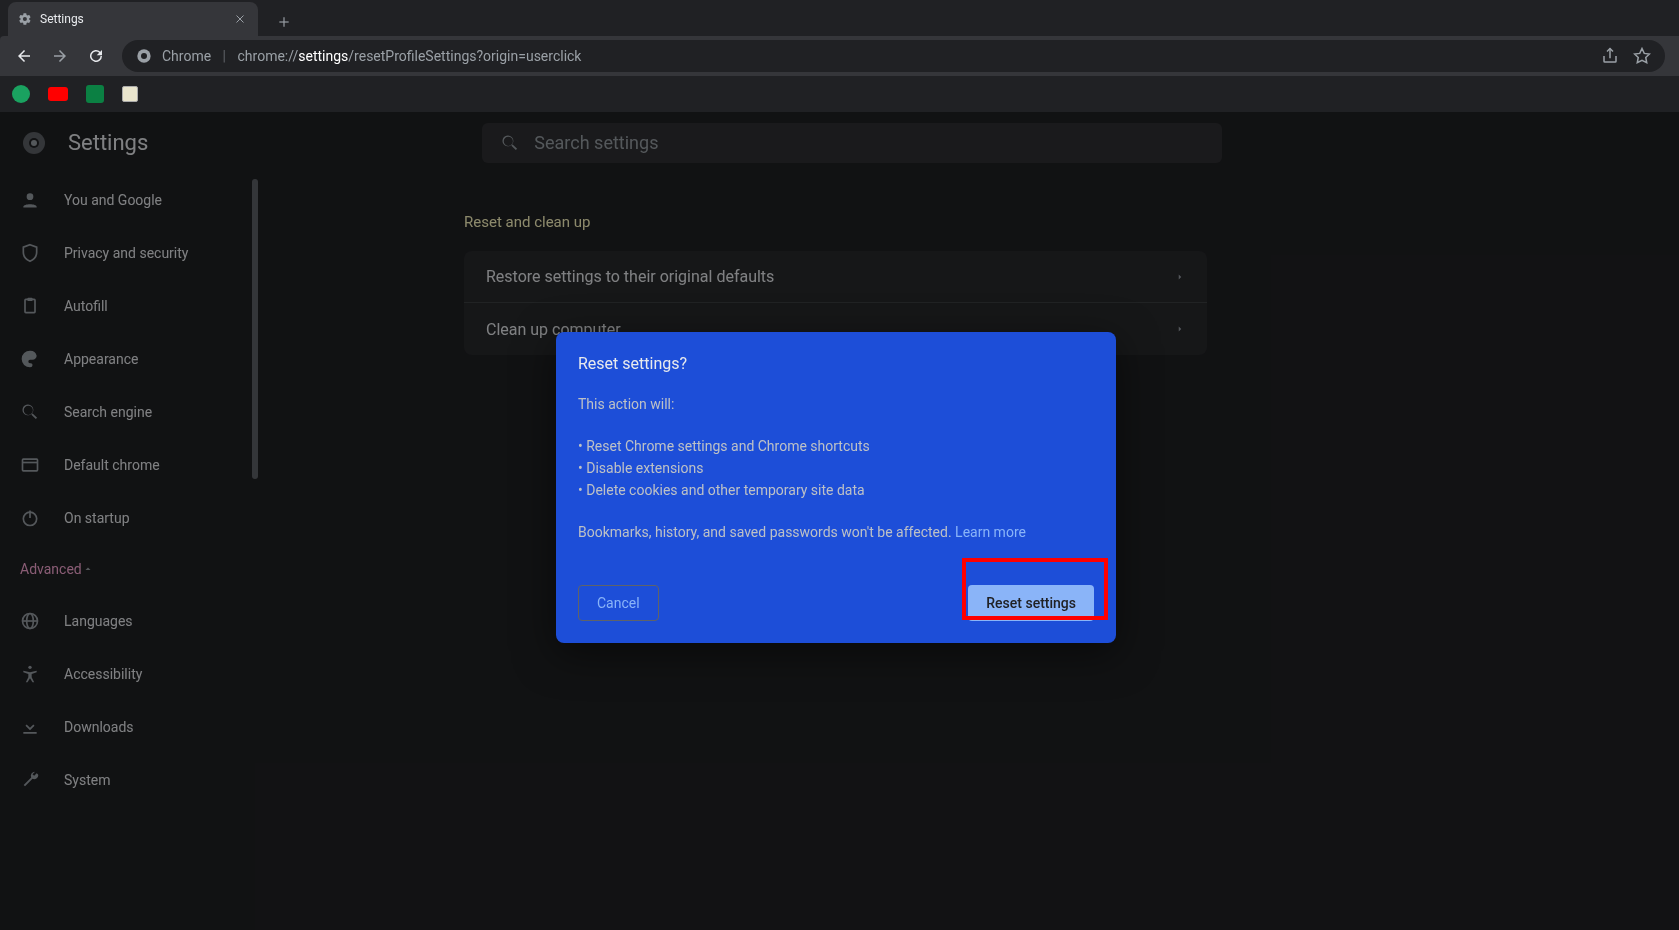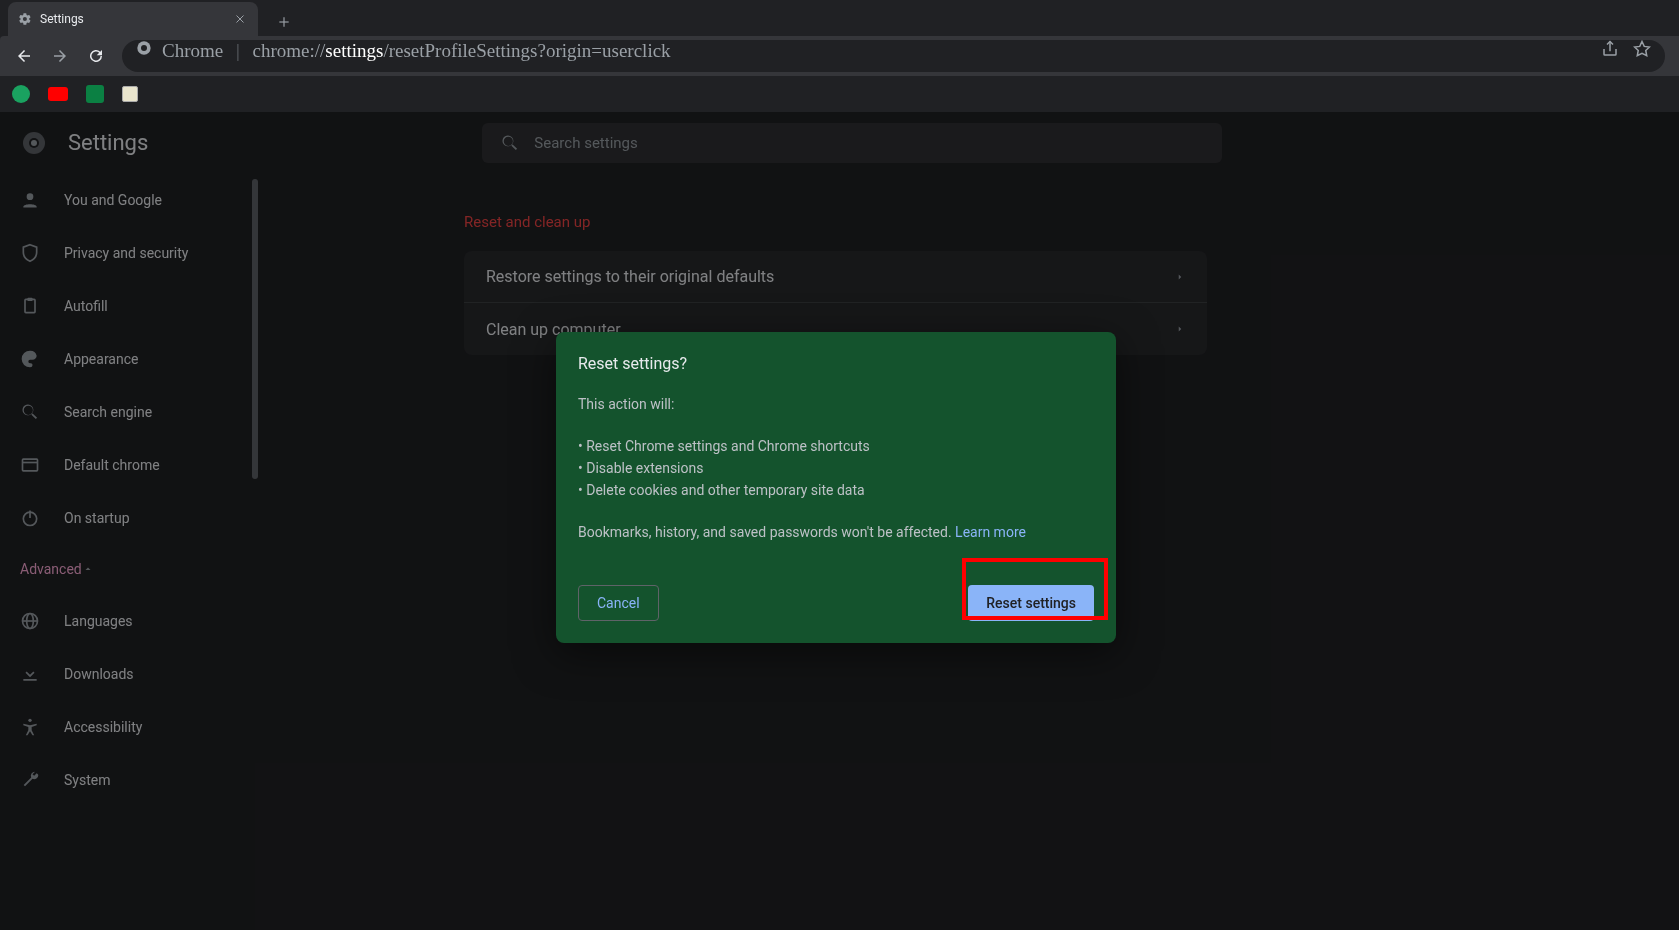--- a/index.html
+++ b/index.html
@@ -7,53 +7,53 @@
   
   .browser-chrome { height: 112px; background: #202124; position: relative; }
   .tab-strip { height: 36px; display: flex; align-items: flex-end; padding-left: 8px; background: #202124; }
   .tab { height: 34px; width: 250px; background: #35363a; border-radius: 8px 8px 0 0; display: flex; align-items: center; padding: 0 10px; color: #e8eaed; font-size: 12px; gap: 8px; }
   .tab .gear { width:14px; height:14px; display:inline-flex; align-items:center; justify-content:center; color:#9aa0a6; }
   .tab .close { margin-left: auto; width:16px; height:16px; display:flex; align-items:center; justify-content:center; color:#9aa0a6; }
   .newtab { width: 28px; height:28px; margin-left: 12px; display:flex; align-items:center; justify-content:center; color:#9aa0a6; font-size:18px; }
   .toolbar { height: 40px; background: #35363a; display:flex; align-items:center; padding: 0 8px; gap: 4px; border-top-left-radius: 4px;}
   .nav-btn { width: 32px; height: 32px; display:flex; align-items:center; justify-content:center; color:#9aa0a6; border-radius: 50%; }
   .nav-btn.enabled { color:#e8eaed; }
-  .omnibox { flex: 1; height: 32px; background: #202124; border-radius: 16px; display:flex; align-items:flex-start; padding: 0 14px; color:#9aa0a6; font-size: 19px; gap: 10px; margin: 0 6px; font-family: Liberation Serif, serif; }
+  .omnibox { flex: 1; height: 32px; background: #202124; border-radius: 16px; display:flex; align-items:center; padding: 0 14px; color:#9aa0a6; font-size: 14px; gap: 10px; margin: 0 6px; }
   .omnibox .chrome-ic { width:16px; height:16px; display:inline-flex; }
   .omnibox .url { color:#9aa0a6; white-space: nowrap; }
   .omnibox .url .bold { color:#fff; }
   .omnibox .url .dim { color:#9aa0a6; }
   .omnibox .right { margin-left:auto; display:flex; gap:14px; color:#9aa0a6; }
   .bookmarks-bar { height: 36px; display:flex; align-items:center; padding: 0 12px; gap: 18px; }
   .bm-icon { width: 18px; height: 18px; border-radius: 50%; display:inline-block; }
   
   .page { position:absolute; top:112px; left:0; right:0; bottom:0; background:#202124; }
   .settings-header { height: 61px; display:flex; align-items:center; padding: 0 22px; gap: 24px; }
   .settings-header .title { font-size: 22px; color:#e8eaed; display:flex; align-items:center; gap:22px; }
   .settings-header .chrome-logo { width:24px; height:24px; }
-  .settings-search { margin-left: 310px; width: 740px; height: 40px; background: #303134; border-radius: 6px; display:flex; align-items:center; padding: 0 18px; gap: 14px; color:#9aa0a6; font-size:15px; }
+  .settings-search { margin-left: 310px; width: 740px; height: 40px; background: #303134; border-radius: 6px; display:flex; align-items:center; padding: 0 18px; gap: 14px; color:#9aa0a6; font-size:18px; }
   
   .sidebar { position:absolute; top:61px; left:0; width:258px; bottom:0; overflow:hidden; }
   .sidebar-viewport { width:252px; height:100%; overflow-y:auto; }
   .sidebar-item { height:53px; display:flex; align-items:center; padding-left:20px; gap:24px; color:#e8eaed; font-size:14px; cursor:pointer; }
   .sidebar-item .ic { width:20px; height:20px; color:#9aa0a6; display:flex; align-items:center; justify-content:center; }
   .sidebar-advanced { height:50px; display:flex; align-items:center; padding-left:20px; padding-right:30px; color:#f9a8d4; font-size:14px; }
   .scrollbar-track { position:absolute; right:0; top:0; width:6px; height:100%; background:transparent; }
   .scrollbar-thumb { position:absolute; right:0; top:6px; width:6px; height:300px; background:#5f6368; border-radius:3px; }
   
   .main { position:absolute; top:61px; left:258px; right:0; bottom:0; padding-top:40px; }
-  .section-title { margin-left:206px; color:#ef4444; font-size:15px; margin-bottom:20px; }
+  .section-title { margin-left:206px; color:#fef9c3; font-size:15px; margin-bottom:20px; }
   .card { margin-left:206px; width:743px; background:#292a2d; border-radius:8px; overflow:hidden; }
   .card-row { height:52px; display:flex; align-items:center; justify-content:space-between; padding:0 22px; color:#e8eaed; font-size:16px; border-bottom:1px solid #3c4043; }
   .card-row:last-child { border-bottom:none; }
   .chev { color:#9aa0a6; }
   
   .dim-overlay { position:absolute; inset:0; background:rgba(0,0,0,0.45); }
   
-  .dialog { position:absolute; left:556px; top:220px; width:560px; background:#14532d; border-radius:8px; box-shadow:0 10px 40px rgba(0,0,0,0.5); color:#e8eaed; }
+  .dialog { position:absolute; left:556px; top:220px; width:560px; background:#1d4ed8; border-radius:8px; box-shadow:0 10px 40px rgba(0,0,0,0.5); color:#e8eaed; }
   .dialog-body { padding:22px; font-size:14px; }
   .dialog-title { font-size:16px; margin-bottom:20px; }
   .dialog-text { color:#bdc1c6; line-height:22px; }
   .dialog-text p { margin-bottom:20px; }
   .dialog-text .bullet { display:block; margin:0; }
   .learn-more { color:#8ab4f8; cursor:pointer; }
   .dialog-buttons { display:flex; justify-content:space-between; gap:12px; padding:0 22px 22px 22px; }
   .btn { height:36px; padding:0 18px; border-radius:4px; font-size:14px; display:flex; align-items:center; cursor:pointer; }
   .btn-cancel { border:1px solid #5f6368; color:#8ab4f8; background:transparent; }
   .btn-primary { background:#8ab4f8; color:#202124; font-weight:500; }
@@ -242,33 +242,33 @@
               <circle cx="12" cy="12" r="9"></circle>
               <ellipse cx="12" cy="12" rx="4" ry="9"></ellipse>
               <line x1="3" y1="12" x2="21" y2="12"></line>
             </svg>
           </span>
           <span>Languages</span>
         </div>
         <div class="sidebar-item">
           <span class="ic">
             <svg viewBox="0 0 24 24" width="20" height="20" fill="currentColor">
-              <path d="M12 3v10l4-4 1.4 1.4L12 16 6.6 10.4 8 9l4 4V3zM4 18h16v2H4z"></path>
-            </svg>
-          </span>
-          <span>Downloads</span>
-        </div>
-        <div class="sidebar-item">
-          <span class="ic">
-            <svg viewBox="0 0 24 24" width="20" height="20" fill="currentColor">
               <circle cx="12" cy="4" r="2"></circle>
               <path d="M4 8l8 2 8-2v2l-6 2v4l3 6h-2l-3-5-3 5H7l3-6v-4L4 10z"></path>
             </svg>
           </span>
           <span>Accessibility</span>
+        </div>
+        <div class="sidebar-item">
+          <span class="ic">
+            <svg viewBox="0 0 24 24" width="20" height="20" fill="currentColor">
+              <path d="M12 3v10l4-4 1.4 1.4L12 16 6.6 10.4 8 9l4 4V3zM4 18h16v2H4z"></path>
+            </svg>
+          </span>
+          <span>Downloads</span>
         </div>
         <div class="sidebar-item">
           <span class="ic">
             <svg viewBox="0 0 24 24" width="20" height="20" fill="currentColor">
               <path d="M22 6a5 5 0 01-7 4.6L6 19.6 4.4 18l9-9A5 5 0 0118 2l-3 3 2 2 3-3a5 5 0 012 2z"></path>
             </svg>
           </span>
           <span>System</span>
         </div>
       </div>

